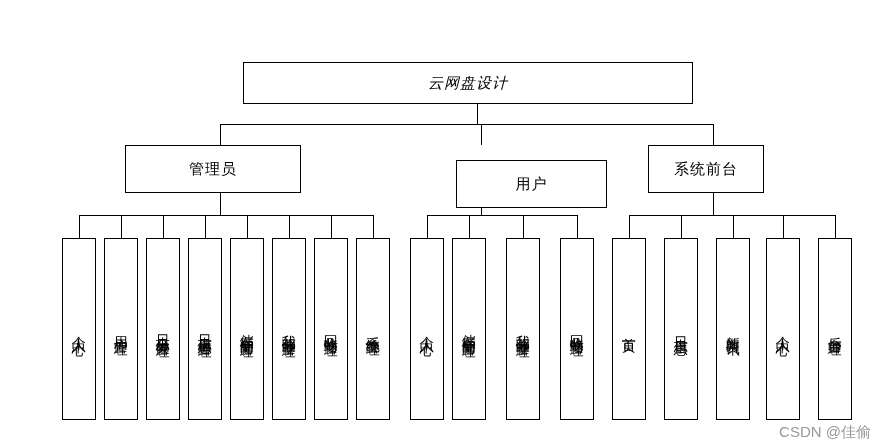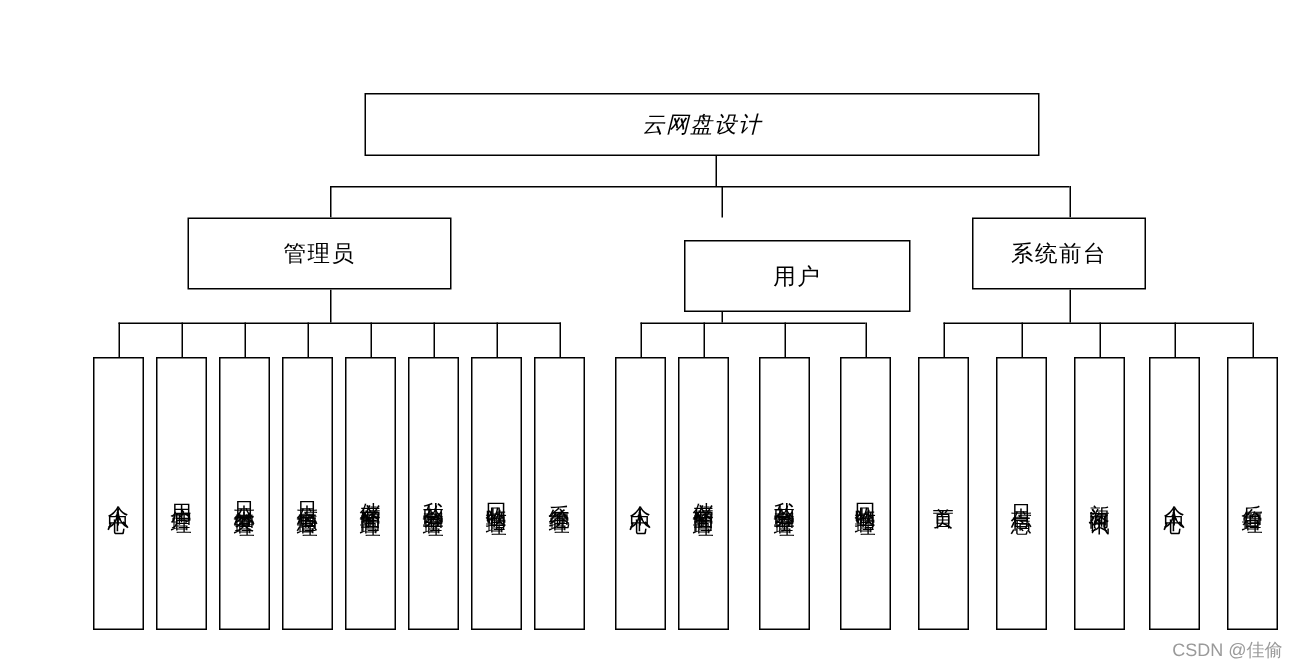--- a/index.html
+++ b/index.html
@@ -44,23 +44,23 @@
     padding: 6px 0;
     white-space: normal;
   }
   .line {
     position: absolute;
     background: #000000;
     z-index: 1;
   }
   .watermark {
     position: absolute;
-    right: 22px;
+    right: 6px;
     bottom: 4px;
-    font-size: 12px;
+    font-size: 15px;
     color: #9a9a9a;
     z-index: 5;
   }
 </style>
 </head>
 <body>
 
 <div id="canvas">
 
   <div class="node node-h" style="left:243px; top:62px; width:450px; height:42px;font-style:italic;">云网盘设计</div>

